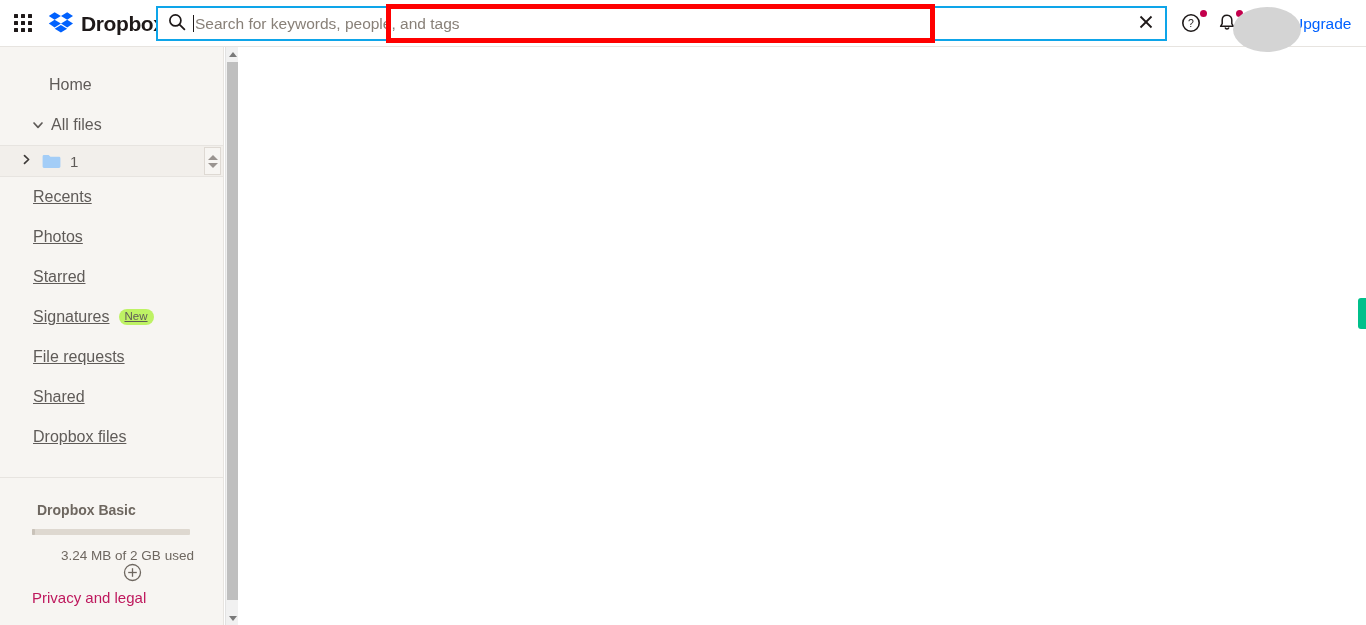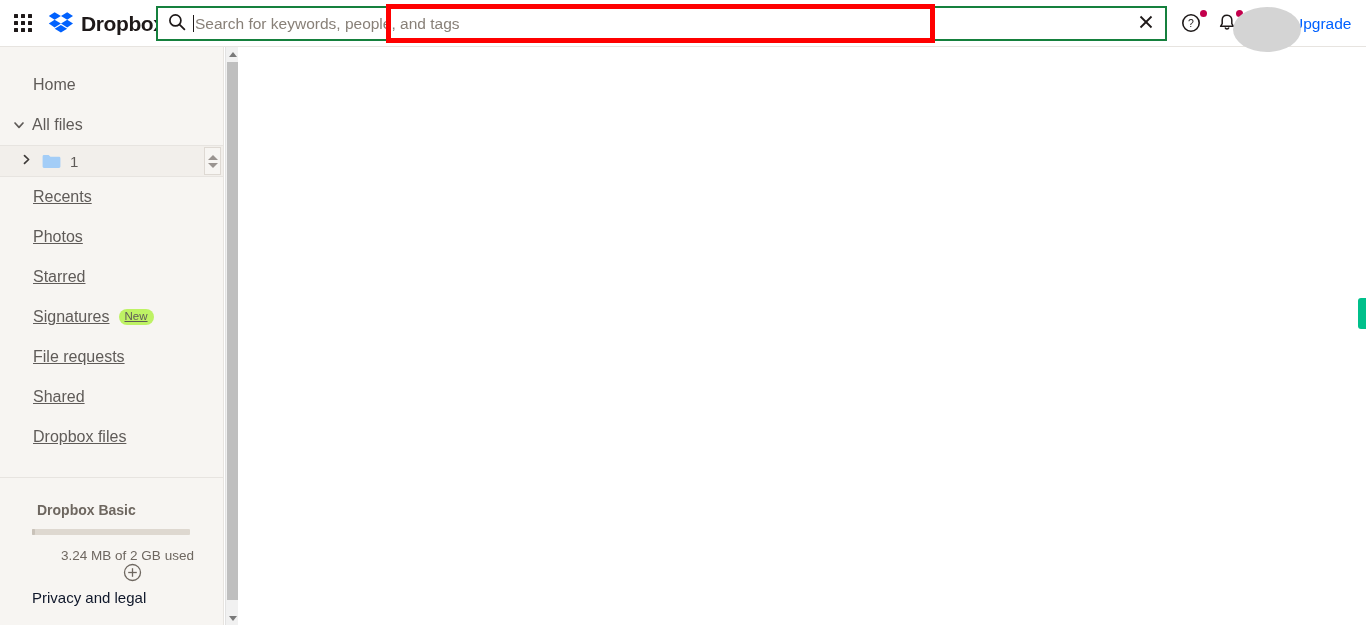--- a/index.html
+++ b/index.html
@@ -28,21 +28,21 @@
   #logo-wrap { display: flex; align-items: center; margin-left: 6px; cursor: pointer; }
   #logo-mark { width: 26px; height: 26px; margin-right: 7px; }
   #logo-text {
     font-size: 21px; font-weight: bold; color: #1e1919;
     letter-spacing: -0.4px; line-height: 1;
   }
 
   
   #search-wrap {
     position: absolute; left: 156px; top: 6px; width: 1011px; height: 35px;
-    border: 2px solid #15803d; background: #ffffff;
+    border: 2px solid #0ea5e9; background: #ffffff;
     display: flex; align-items: center;
   }
   #search-icon { margin-left: 10px; margin-right: 7px; flex: 0 0 auto; }
   #caret {
     width: 1px; height: 17px; background: #1e1919; margin-right: 1px; flex: 0 0 auto;
   }
   #search-input {
     flex: 1 1 auto; border: none; outline: none; background: transparent;
     font-family: "Liberation Sans", sans-serif; font-size: 15.5px; color: #1e1919;
     padding: 0; height: 28px;
@@ -86,22 +86,22 @@
   #sidebar {
     position: absolute; left: 0; top: 47px; width: 224px; height: 578px;
     background: #f7f5f2; border-right: 1px solid #e7e4e0; overflow: hidden;
   }
   .nav-item {
     height: 40px; display: flex; align-items: center; padding-left: 14px;
     font-size: 16px; color: #5f5b58; cursor: pointer; position: relative;
   }
   .nav-item .chev { width: 20px; flex: 0 0 20px; display: flex; align-items: center; justify-content: flex-start; }
   .nav-item .lbl { white-space: nowrap; }
-  #nav-home { margin-top: 18px; padding-left: 33px; }
-  #nav-allfiles { padding-left: 12px; }
+  #nav-home { margin-top: 18px; padding-left: 49px; }
+  #nav-allfiles { padding-left: 12px; margin-left: 19px; }
   #nav-allfiles .lbl { margin-left: 0px; }
   .nav-plain { padding-left: 33px; text-decoration: underline; }
   #badge-new {
     display: inline-block; margin-left: 9px; background: #bef264; color: #5f5b58;
     font-size: 11.5px; padding: 2px 6px 3px; border-radius: 9px; line-height: 1;
   }
 
   
   #folder-row {
     height: 32px; background: #f2efeb; border-top: 1px solid #e7e4e0; border-bottom: 1px solid #e7e4e0;
@@ -121,21 +121,21 @@
   #sb-divider { height: 1px; background: #e7e4e0; margin: 20px 0 0 0; }
   #plan-name { font-size: 14px; font-weight: bold; color: #6e6760; padding: 24px 0 0 37px; }
   #storage-bar {
     margin: 11px 0 0 32px; width: 158px; height: 6px; background: #ded8d0; border-radius: 1px;
   }
   #storage-used { height: 100%; width: 2%; background: #c9c2b9; border-radius: 1px; }
   #storage-row { display: flex; align-items: center; padding: 13px 0 0 32px; flex-direction: column; }
   #storage-text { font-size: 13.5px; color: #6e6760; }
   #storage-plus { margin-left: 10px; cursor: pointer; }
   #privacy-link {
-    position: absolute; left: 32px; top: 542px; font-size: 15px; color: #0f172a; cursor: pointer;
+    position: absolute; left: 32px; top: 542px; font-size: 15px; color: #be185d; cursor: pointer;
   }
 
   
   #sb-scroll {
     position: absolute; left: 225px; top: 47px; width: 13px; height: 578px;
     background: #f1f1f1; border-left: 1px solid #e2e2e2;
   }
   .sb-arrow {
     position: absolute; left: 0; width: 13px; height: 14px;
     display: flex; align-items: center; justify-content: center; cursor: pointer;

